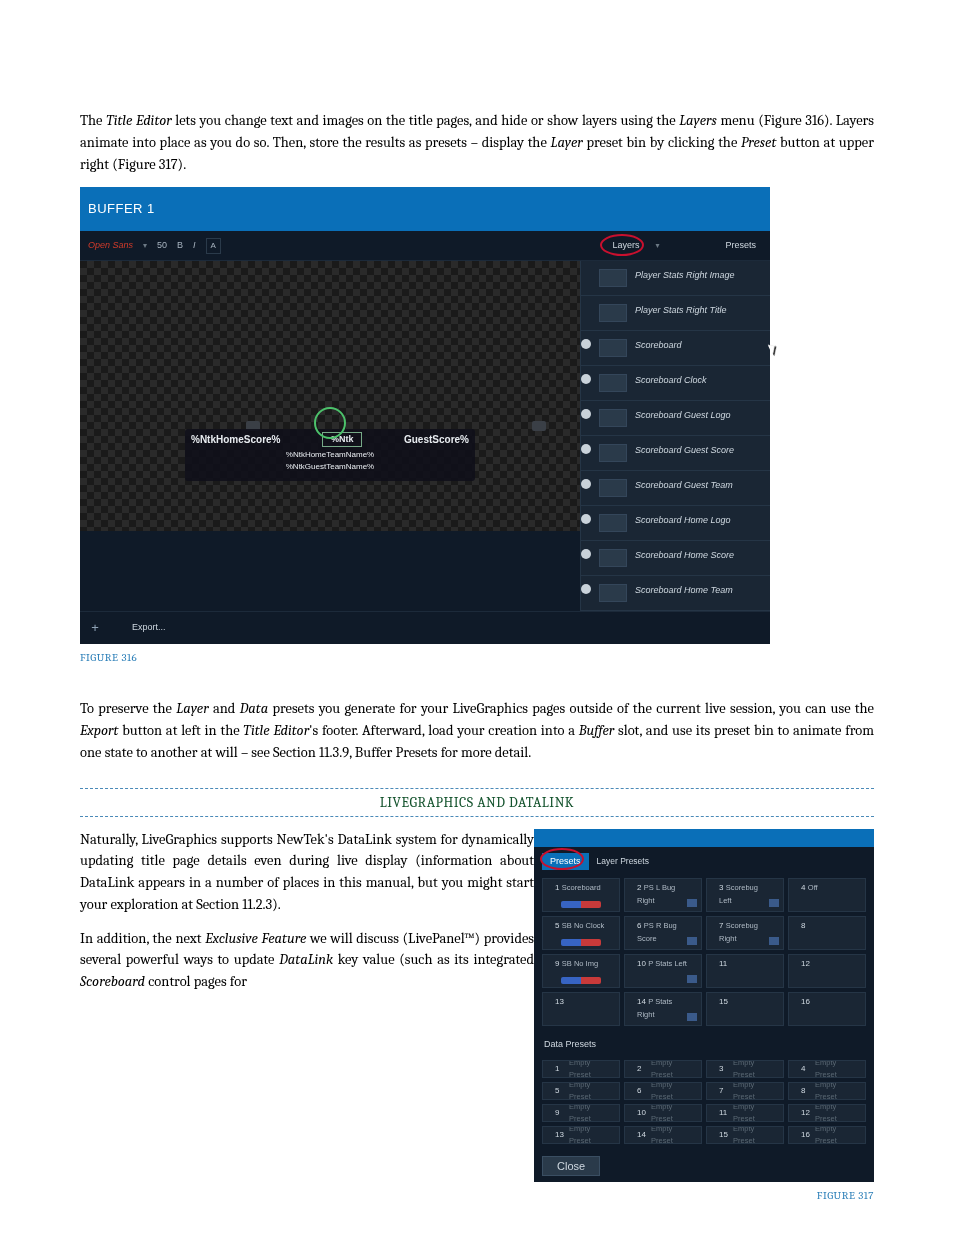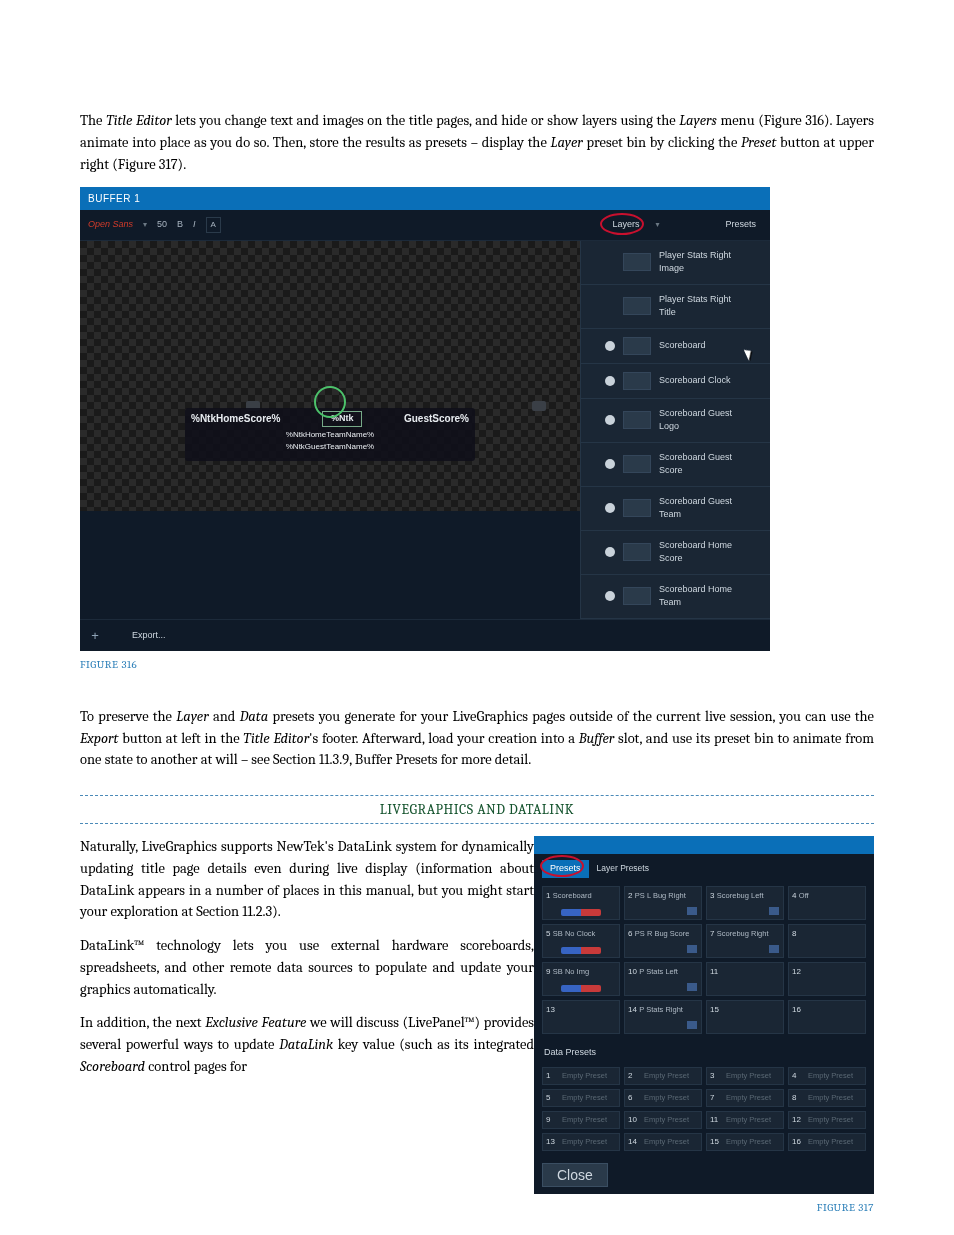--- a/index.html
+++ b/index.html
@@ -21,22 +21,22 @@
   
   .fig316 {
     width: 690px;
     background: #0f1a28;
     margin: 12px 0 6px 0;
     font-family: Arial, sans-serif;
   }
   .fig316 .titlebar {
     background: #0a6fb8;
     color: #fff;
-    font-size: 10px;
-    padding: 4px 8px;
+    font-size: 13px;
+    padding: 12px 8px;
     letter-spacing: 0.5px;
   }
   .fig316 .toolbar {
     display: flex;
     align-items: center;
     gap: 10px;
     padding: 6px 8px;
     font-size: 9px;
     color: #a8b4c0;
     border-bottom: 1px solid #1c2a3a;
@@ -96,24 +96,25 @@
 
   .layers-panel {
     width: 190px;
     background: #1a2634;
     font-size: 9px;
     color: #cfd8e0;
     display: flex; flex-direction: column;
     border-left: 1px solid #253546;
   }
   .layer-row {
-    display: flex; align-items: center;
-    padding: 8px 24px;
+    display: flex; 
+    padding: 8px 0;
     border-bottom: 1px solid #253546;
     gap: 8px;
+    font-style: italic;
   }
   .layer-row .eye { width: 10px; height: 10px; border-radius: 50%; background: #c9d2da; flex: none; }
   .layer-row .thumb { width: 28px; height: 18px; background: #2a3a4a; border: 1px solid #34465a; flex: none; }
   .layer-row .label { flex: 1; font-size: 9px; }
   .layer-row.noeye .eye { visibility: hidden; }
 
   .fig316 .footer {
     display: flex; align-items: center;
     padding: 6px 8px;
     font-size: 9px; color: #cfd8e0;
@@ -182,42 +183,42 @@
   .fig317 .grid {
     display: grid;
     grid-template-columns: repeat(4, 1fr);
     gap: 4px;
     padding: 6px 8px;
   }
   .fig317 .cell {
     background: #1a2634;
     border: 1px solid #253546;
     height: 34px;
-    padding: 2px 3px;
+    padding: 2px 12px;
     position: relative;
     overflow: hidden;
   }
   .fig317 .cell .num { font-size: 8px; color: #cfd8e0; }
   .fig317 .cell .lbl { font-size: 7.5px; color: #aeb9c4; }
   .fig317 .cell .sbthumb {
     position: absolute; left: 50%; bottom: 3px; transform: translateX(-50%);
     width: 40px; height: 7px; background: linear-gradient(90deg,#3764c3 50%,#c83a3a 50%); border-radius: 2px;
   }
   .fig317 .cell .icthumb {
     position: absolute; right: 4px; bottom: 4px;
     width: 10px; height: 8px; background: #3a5a8a;
   }
   .fig317 .subhead { padding: 6px 10px 2px 10px; font-size: 9px; color: #cfd8e0; }
   .fig317 .grid.small .cell { height: 18px; display: flex; align-items: center; gap: 4px; }
   .fig317 .grid.small .cell .num { width: 12px; }
   .fig317 .grid.small .cell .lbl { color: #5a6874; }
   .fig317 .btnbar { padding: 8px; }
   .fig317 .closebtn {
     background: #2a3a4a; border: 1px solid #3a4e62; color: #cfd8e0;
-    padding: 3px 14px; font-size: 14px;
+    padding: 3px 14px; font-size: 11px;
   }
   .fig317cap { color: #2c7fb8; font-size: 11px; text-align: right; margin-top: 6px; letter-spacing: 0.5px; }
 
   
   .page-footer {
     position: absolute;
     bottom: 0; right: 0;
     background: #3a3a3a;
     color: #e8e8e8;
     font-size: 13px;
@@ -305,20 +306,25 @@
           <span class="label">Scoreboard Guest Score</span>
         </div>
         <div class="layer-row">
           <span class="eye"></span>
           <span class="thumb"></span>
           <span class="label">Scoreboard Guest Team</span>
         </div>
         <div class="layer-row">
           <span class="eye"></span>
           <span class="thumb"></span>
+          <span class="label">Scoreboard Home Logo</span>
+        </div>
+        <div class="layer-row">
+          <span class="eye"></span>
+          <span class="thumb"></span>
           <span class="label">Scoreboard Home Score</span>
         </div>
         <div class="layer-row">
           <span class="eye"></span>
           <span class="thumb"></span>
           <span class="label">Scoreboard Home Team</span>
         </div>
       </div>
   </div>
   <div class="footer">
@@ -330,21 +336,20 @@
 
 <p class="para" style="margin-top:32px">
   <span>To preserve the </span><em>Layer</em><span> and </span><em>Data</em><span> presets you generate for your LiveGraphics pages outside of the current live session, you can use the </span><em>Export</em><span> button at left in the </span><em>Title Editor</em><span>'s footer. Afterward, load your creation into a </span><em>Buffer</em><span> slot, and use its preset bin to animate from one state to another at will – see Section 11.3.9, Buffer Presets for more detail.</span>
 </p>
 
 <div class="section-head">LIVEGRAPHICS AND DATALINK</div>
 
 <div class="twocol">
   <div class="leftcol">
     <p class="para">Naturally, LiveGraphics supports NewTek's DataLink system for dynamically updating title page details even during live display (information about DataLink appears in a number of places in this manual, but you might start your exploration at Section 11.2.3).</p>
-    <p class="para" style="margin-top:12px">DataLink™ technology lets you use external hardware scoreboards, spreadsheets, and other remote data sources to populate and update your graphics automatically.</p>
     <p class="para" style="margin-top:12px">
       <span>In addition, the next </span><em>Exclusive Feature</em><span> we will discuss (LivePanel™) provides several powerful ways to update </span><em>DataLink</em><span> key value (such as its integrated </span><em>Scoreboard</em><span> control pages for</span>
     </p>
   </div>
 
   <div class="fig317wrap">
     <div class="fig317">
       <div class="topstrip"></div>
       <div class="presets-tab">
         <span class="circle2"></span>

